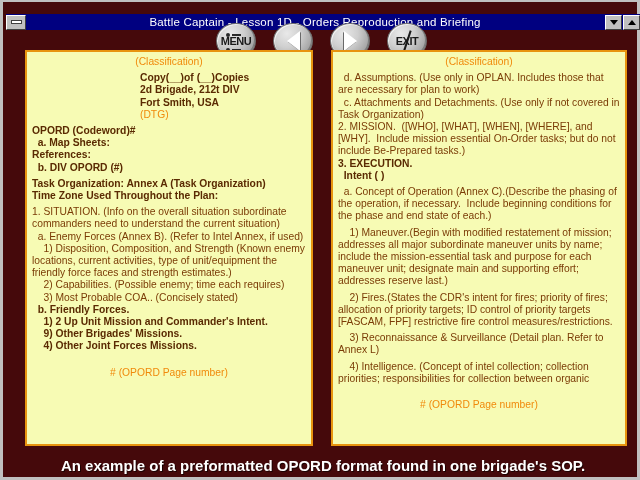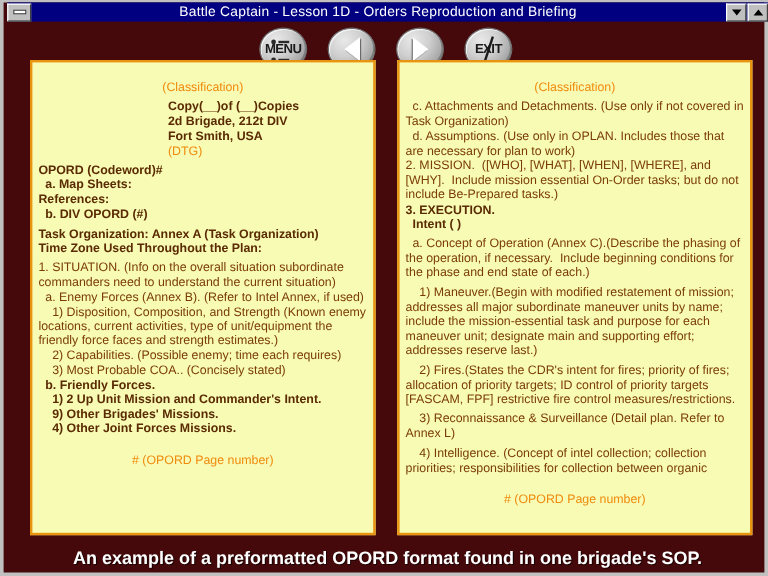--- a/index.html
+++ b/index.html
@@ -15,21 +15,21 @@
   .win-frame{
     position:absolute;left:0;top:0;width:640px;height:480px;
     box-sizing:border-box;
     border-left:3px solid #c0c0c0;
     border-right:3px solid #c0c0c0;
     border-top:2px solid #c0c0c0;
     border-bottom:3px solid #c0c0c0;
     background:#45090b;
   }
   .titlebar{
-    position:absolute;left:3px;top:0;width:634px;height:16px;
+    position:absolute;left:3px;top:12px;width:634px;height:16px;
     background:#000080;
     display:flex;align-items:center;
   }
   .sysbox{
     width:20px;height:15px;margin-left:0px;
     background:#c0c0c0;border:1px solid #ffffff;
     border-right-color:#404040;border-bottom-color:#404040;
     box-sizing:border-box;
     display:flex;align-items:center;justify-content:center;
     flex:0 0 auto;
@@ -79,21 +79,21 @@
   
   .panel{
     position:absolute;
     background:#f7fbb4;
     border:2px solid #e8940f;
     box-sizing:border-box;
     overflow:hidden;
   }
   #panel-left{left:22px;top:48px;width:288px;height:396px;}
   #panel-right{left:328px;top:48px;width:296px;height:396px;}
-  .panel-body{padding:16px 5px 0 5px;}
+  .panel-body{padding:4px 5px 0 5px;}
 
   
   .ln{
     font-family:"Liberation Sans", sans-serif;
     font-size:10.3px;
     line-height:12.2px;
     color:#7a3b06;
     white-space:pre-wrap;
     margin:0;
   }
@@ -184,22 +184,22 @@
         <div class="ln d">    9) Other Brigades' Missions.</div>
         <div class="ln d">    4) Other Joint Forces Missions.</div>
         <div class="ln o pagenum"># (OPORD Page number)</div>
       </div>
     </div>
 
     <div class="panel" id="panel-right">
       <div class="panel-body">
         <div class="ln ctr o">(Classification)</div>
         <div class="gap-s"></div>
+        <div class="ln">  d. Assumptions. (Use only in OPLAN. Includes those that are necessary for plan to work)</div>
         <div class="ln">  c. Attachments and Detachments. (Use only if not covered in Task Organization)</div>
-        <div class="ln">  d. Assumptions. (Use only in OPLAN. Includes those that are necessary for plan to work)</div>
         <div class="ln">2. MISSION.  ([WHO], [WHAT], [WHEN], [WHERE], and [WHY].  Include mission essential On-Order tasks; but do not include Be-Prepared tasks.)</div>
         <div class="ln d">3. EXECUTION.</div>
         <div class="ln d">  Intent ( )</div>
         <div class="gap-s"></div>
         <div class="ln">  a. Concept of Operation (Annex C).(Describe the phasing of the operation, if necessary.  Include beginning conditions for the phase and end state of each.)</div>
         <div class="gap-s"></div>
         <div class="ln">    1) Maneuver.(Begin with modified restatement of mission; addresses all major subordinate maneuver units by name; include the mission-essential task and purpose for each maneuver unit; designate main and supporting effort; addresses reserve last.)</div>
         <div class="gap-s"></div>
         <div class="ln">    2) Fires.(States the CDR's intent for fires; priority of fires; allocation of priority targets; ID control of priority targets [FASCAM, FPF] restrictive fire control measures/restrictions.</div>
         <div class="gap-s"></div>

